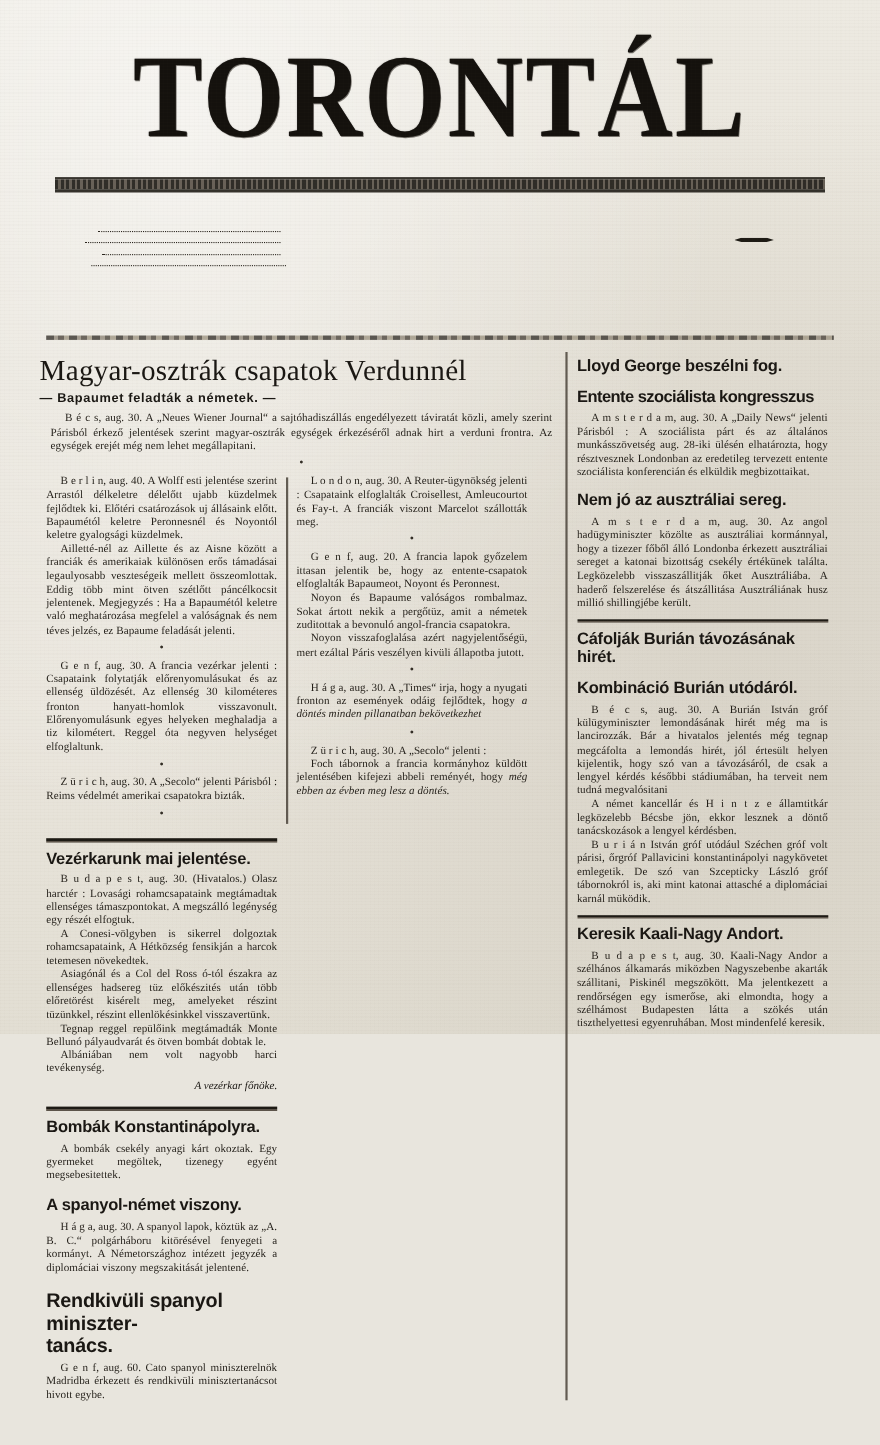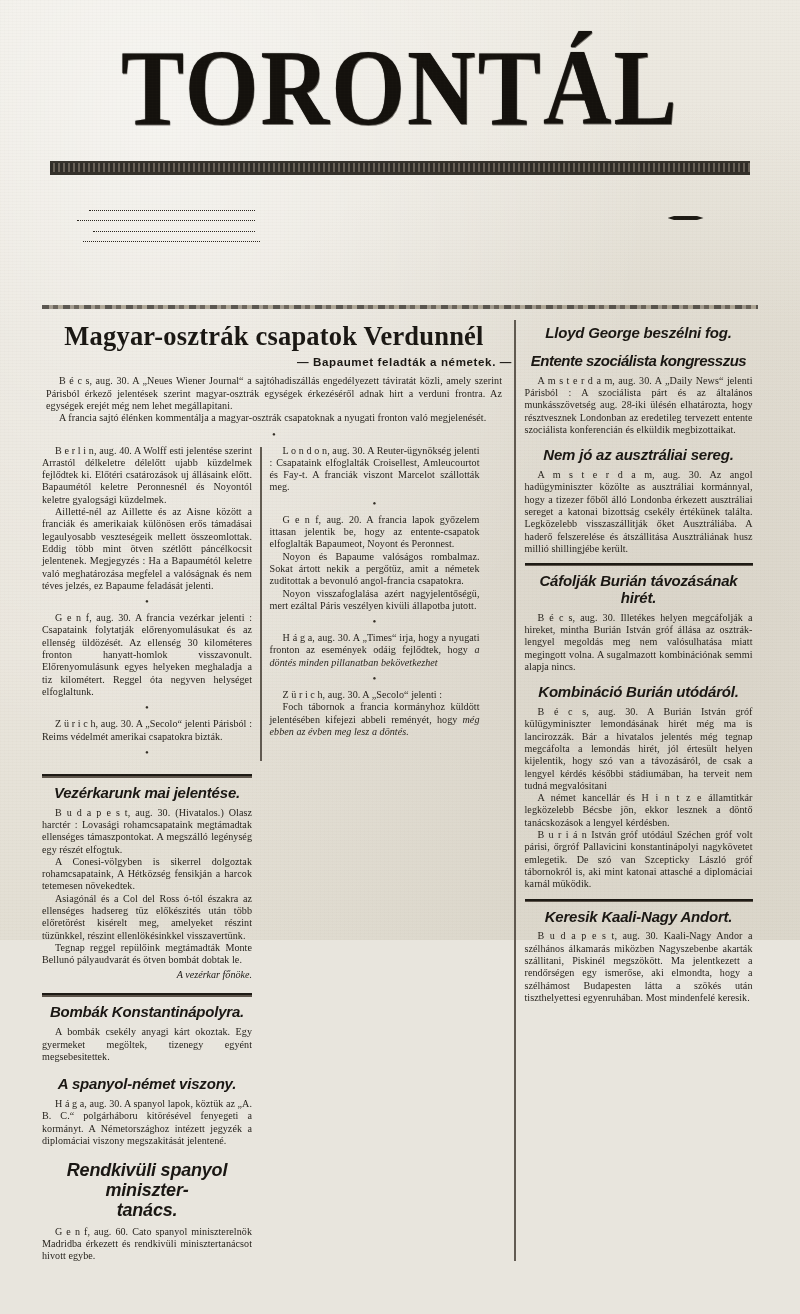--- a/index.html
+++ b/index.html
@@ -139,39 +139,38 @@
   p.body + p.body{margin-top:0;}
   .it{font-style:italic;}
 
   .dot-sep{
     text-align:center;font-size:11px;line-height:11px;
     margin:4px 0 5px 0;color:#332e26;
   }
 
   
   h1.lead{
-    font-size:26.5px;font-weight:700;
-    text-align:center;margin:4px 0 0 0;
+    font-size:26.5px;font-weight:400;
+    text-align:left;margin:4px 0 0 0;
     letter-spacing:.2px;line-height:1.1;
     font-family:"Liberation Serif", serif;
   }
   .lead-sub{
-    text-align:right;font-size:11.6px;font-weight:700;
+    text-align:left;font-size:11.6px;font-weight:700;
     letter-spacing:.6px;margin:4px 0 7px 0;
     font-family:"Liberation Sans", sans-serif;
   }
   h2.sec{
     font-family:"Liberation Sans", sans-serif;
     font-weight:700;
     font-size:15px;
-    text-align:center;
+    text-align:left;
     margin:7px 0 5px 0;
     letter-spacing:-.2px;
     line-height:1.12;
-    font-style:italic;
   }
   h2.sec.sm{font-size:18px;}
 
   .rule-sec{
     height:4px;margin:9px 0 5px 0;
     background:linear-gradient(180deg,#1d1a14 0 55%, #5c544a 55% 100%);
   }
   .rule-sec.mini{height:3px;margin:8px 0 4px 0;}
 
   .lead-block{padding:0 2px;}
@@ -247,21 +246,20 @@
 
   <div class="body-area">
 
     <div style="width:480px;">
 
       <div class="lead-block">
         <h1 class="lead">Magyar-osztrák csapatok Verdunnél</h1>
         <div class="lead-sub">— Bapaumet feladták a németek. —</div>
         <div style="padding:0 10px;">
           <p class="body">B é c s, aug. 30. A „Neues Wiener Journal“ a sajtóhadiszállás engedélyezett táviratát közli, amely szerint Párisból érkező jelentések szerint magyar-osztrák egységek érkezéséről adnak hirt a verduni frontra. Az egységek erejét még nem lehet megállapitani.</p>
-          <p class="body">A francia sajtó élénken kommentálja a magyar-osztrák csapatoknak a nyugati fronton való megjelenését.</p>
         </div>
         <div class="dot-sep">•</div>
       </div>
 
       <div class="lead-cols">
         <div class="lead-col">
           <p class="body">B e r l i n, aug. 40. A Wolff esti jelentése szerint Arrastól délkeletre délelőtt ujabb küzdelmek fejlődtek ki. Előtéri csatározások uj állásaink előtt. Bapaumétól keletre Peronnesnél és Noyontól keletre gyalogsági küzdelmek.</p>
           <p class="body">Ailletté-nél az Aillette és az Aisne között a franciák és amerikaiak különösen erős támadásai legaulyosabb veszteségeik mellett összeomlottak. Eddig több mint ötven szétlőtt páncélkocsit jelentenek. Megjegyzés : Ha a Bapaumétól keletre való meghatározása megfelel a valóságnak és nem téves jelzés, ez Bapaume feladását jelenti.</p>
           <div class="dot-sep">•</div>
           <p class="body">G e n f, aug. 30. A francia vezérkar jelenti : Csapataink folytatják előrenyomulásukat és az ellenség üldözését. Az ellenség 30 kilométeres fronton hanyatt-homlok visszavonult. Előrenyomulásunk egyes helyeken meghaladja a tiz kilométert. Reggel óta negyven helységet elfoglaltunk.</p>
@@ -287,20 +285,21 @@
       </div>
 
       <div class="lead-cols" style="margin-top:2px;flex-direction:column;">
         <div class="lead-col">
           <div class="rule-sec"></div>
           <h2 class="sec">Vezérkarunk mai jelentése.</h2>
           <p class="body">B u d a p e s t, aug. 30. (Hivatalos.) Olasz harctér : Lovasági rohamcsapataink megtámadtak ellenséges támaszpontokat. A megszálló legénység egy részét elfogtuk.</p>
           <p class="body">A Conesi-völgyben is sikerrel dolgoztak rohamcsapataink, A Hétközség fensikján a harcok tetemesen növekedtek.</p>
           <p class="body">Asiagónál és a Col del Ross ó-tól északra az ellenséges hadsereg tüz előkészités után több előretörést kisérelt meg, amelyeket részint tüzünkkel, részint ellenlökésinkkel visszavertünk.</p>
           <p class="body">Tegnap reggel repülőink megtámadták Monte Bellunó pályaudvarát és ötven bombát dobtak le.</p>
+          <p class="body">Albániában nem volt nagyobb harci tevékenység.</p>
           <div class="signoff">A vezérkar főnöke.</div>
         </div>
 
         <div class="vrule"></div>
 
         <div class="lead-col">
           <div class="rule-sec"></div>
           <h2 class="sec">Bombák Konstantinápolyra.</h2>
           <p class="body">A bombák csekély anyagi kárt okoztak. Egy gyermeket megöltek, tizenegy egyént megsebesitettek.</p>
 
@@ -325,21 +324,20 @@
       <p class="body">A m s t e r d a m, aug. 30. A „Daily News“ jelenti Párisból : A szociálista párt és az általános munkásszövetség aug. 28-iki ülésén elhatározta, hogy résztvesznek Londonban az eredetileg tervezett entente szociálista konferencián és elküldik megbizottaikat.</p>
 
       <h2 class="sec" style="margin-top:11px;">Nem jó az ausztráliai sereg.</h2>
       <p class="body">A m s t e r d a m, aug. 30. Az angol hadügyminiszter közölte as ausztráliai kormánnyal, hogy a tizezer főből álló Londonba érkezett ausztráliai sereget a katonai bizottság csekély értékünek találta. Legközelebb visszaszállitják őket Ausztráliába. A haderő felszerelése és átszállitása Ausztráliának husz millió shillingjébe került.</p>
 
       <div class="rule-sec mini"></div>
       <h2 class="sec">
         <span>Cáfolják Burián távozásának</span><br>
         <span>hirét.</span>
       </h2>
-      <p class="body">B é c s, aug. 30. Illetékes helyen megcáfolják a hireket, mintha Burián István gróf állása az osztrák-lengyel megoldás meg nem valósulhatása miatt megingott volna. A sugalmazott kombinációnak semmi alapja nincs.</p>
 
       <h2 class="sec" style="margin-top:11px;">Kombináció Burián utódáról.</h2>
       <p class="body">B é c s, aug. 30. A Burián István gróf külügyminiszter lemondásának hirét még ma is lancirozzák. Bár a hivatalos jelentés még tegnap megcáfolta a lemondás hirét, jól értesült helyen kijelentik, hogy szó van a távozásáról, de csak a lengyel kérdés későbbi stádiumában, ha terveit nem tudná megvalósitani</p>
       <p class="body">A német kancellár és H i n t z e államtitkár legközelebb Bécsbe jön, ekkor lesznek a döntő tanácskozások a lengyel kérdésben.</p>
       <p class="body">B u r i á n István gróf utódául Széchen gróf volt párisi, őrgróf Pallavicini konstantinápolyi nagykövetet emlegetik. De szó van Szcepticky László gróf tábornokról is, aki mint katonai attasché a diplomáciai karnál müködik.</p>
 
       <div class="rule-sec mini"></div>
       <h2 class="sec">Keresik Kaali-Nagy Andort.</h2>
       <p class="body">B u d a p e s t, aug. 30. Kaali-Nagy Andor a szélhános álkamarás miközben Nagyszebenbe akarták szállitani, Piskinél megszökött. Ma jelentkezett a rendőrségen egy ismerőse, aki elmondta, hogy a szélhámost Budapesten látta a szökés után tiszthelyettesi egyenruhában. Most mindenfelé keresik.</p>
     </div>

